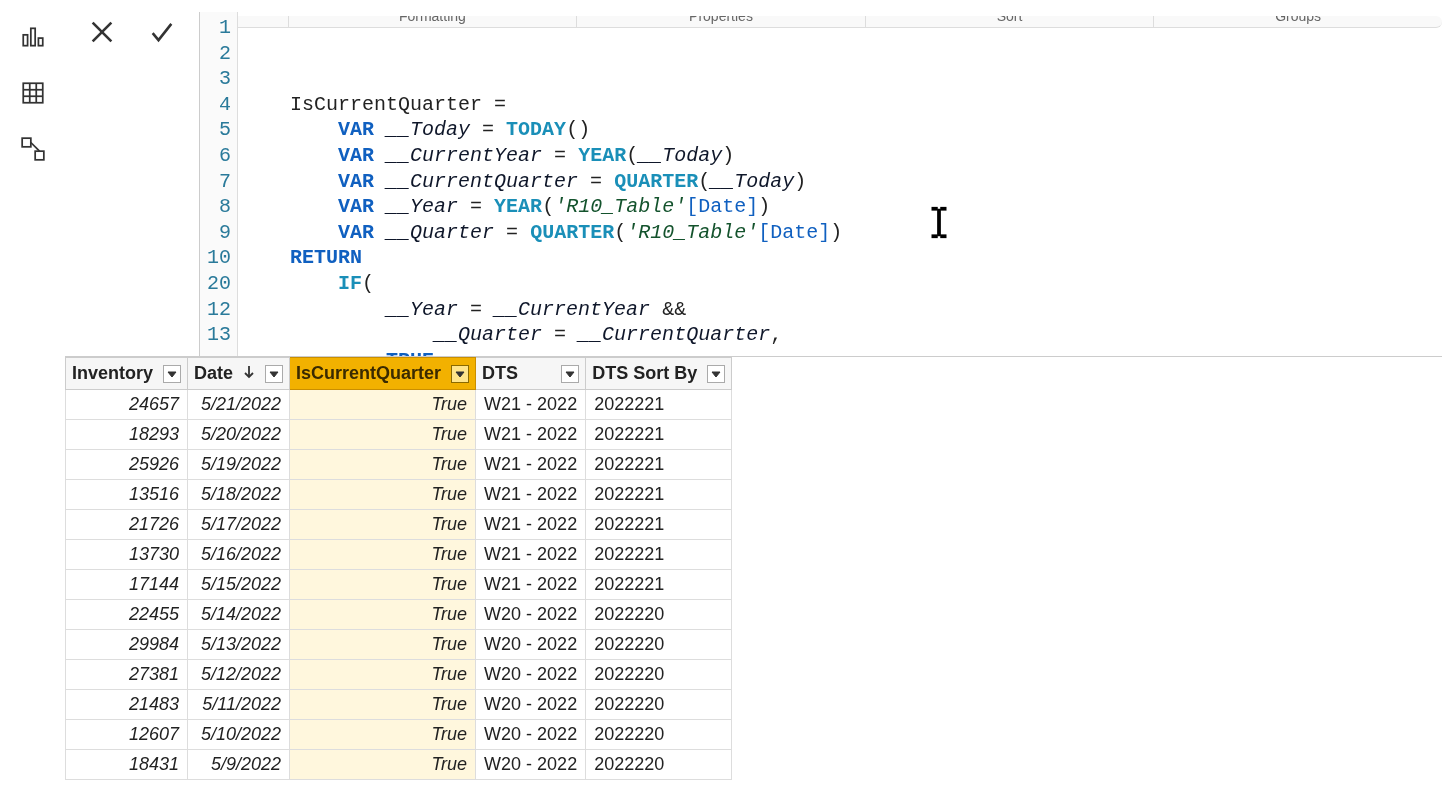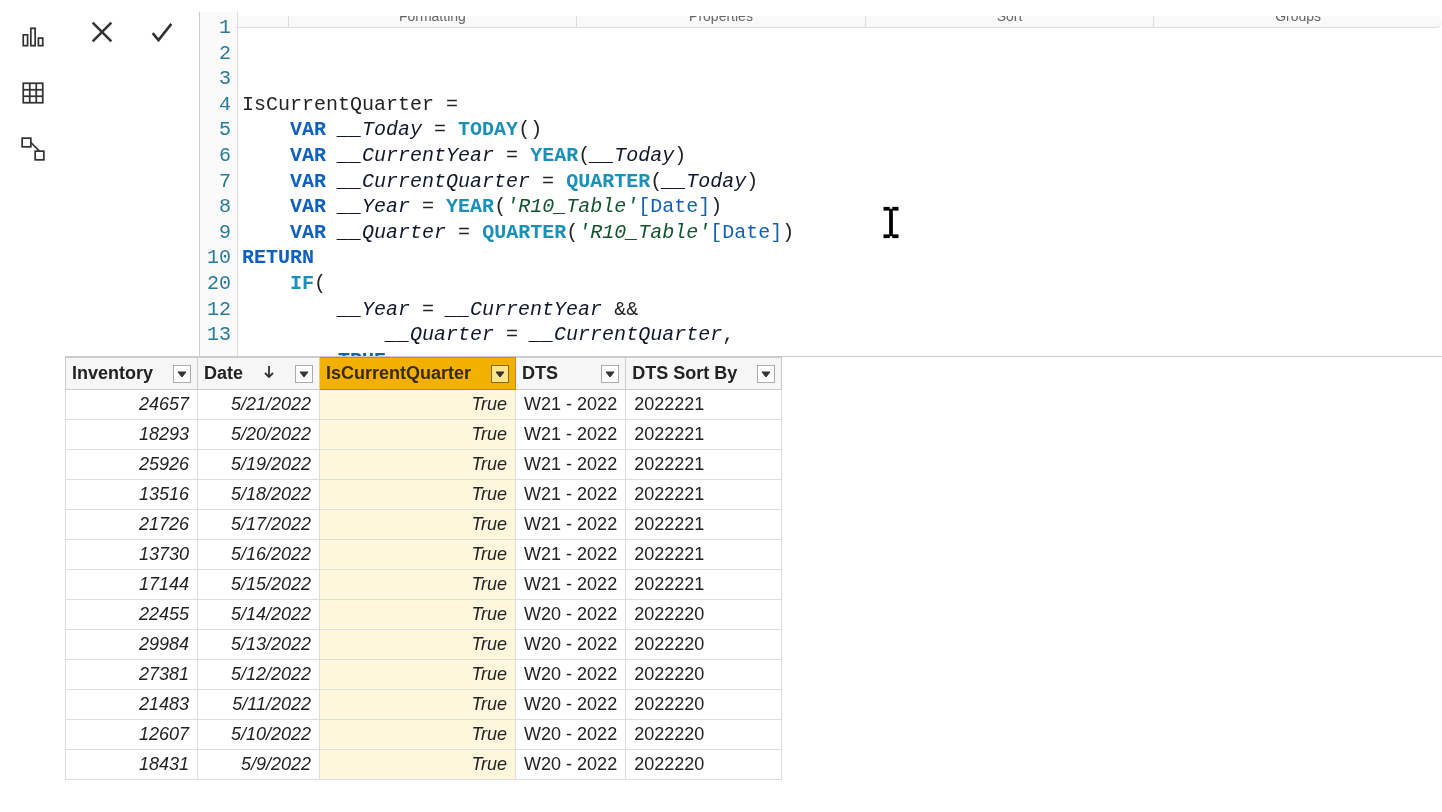--- a/index.html
+++ b/index.html
@@ -109,20 +109,21 @@
     background: #fafafa;
     border-right: 1px solid #ddd;
     user-select: none;
   }
   .gutter div { height: 25.6px; }
   .code {
     flex: 1;
     padding: 3px 0 0 4px;
     white-space: pre;
     position: relative;
+    margin-left: 48px;
   }
   .code .line { height: 25.6px; }
   .tok-kw   { color: #1060c0; font-weight: 600; }
   .tok-var  { color: #0f172a; font-style: italic; }
   .tok-fn   { color: #1a8fb8; font-weight: 600; }
   .tok-str  { color: #14532d; font-style: italic; }
   .tok-col  { color: #1060c0; text-align: center; }
   .tok-op   { color: #222; }
   .tok-id   { color: #222; }
 
@@ -162,21 +163,21 @@
   }
   table.data th.selected {
     background: #f2b100;
     color: #3a2a00;
     border-color: #c98e00;
   }
   table.data th .hdrwrap {
     display: flex;
     align-items: center;
     justify-content: space-between;
-    gap: 20px;
+    gap: 10px;
   }
   table.data th .filter {
     width: 18px;
     height: 18px;
     border: 1px solid #aaa;
     background: #fff;
     display: flex;
     align-items: center;
     justify-content: center;
     cursor: pointer;

